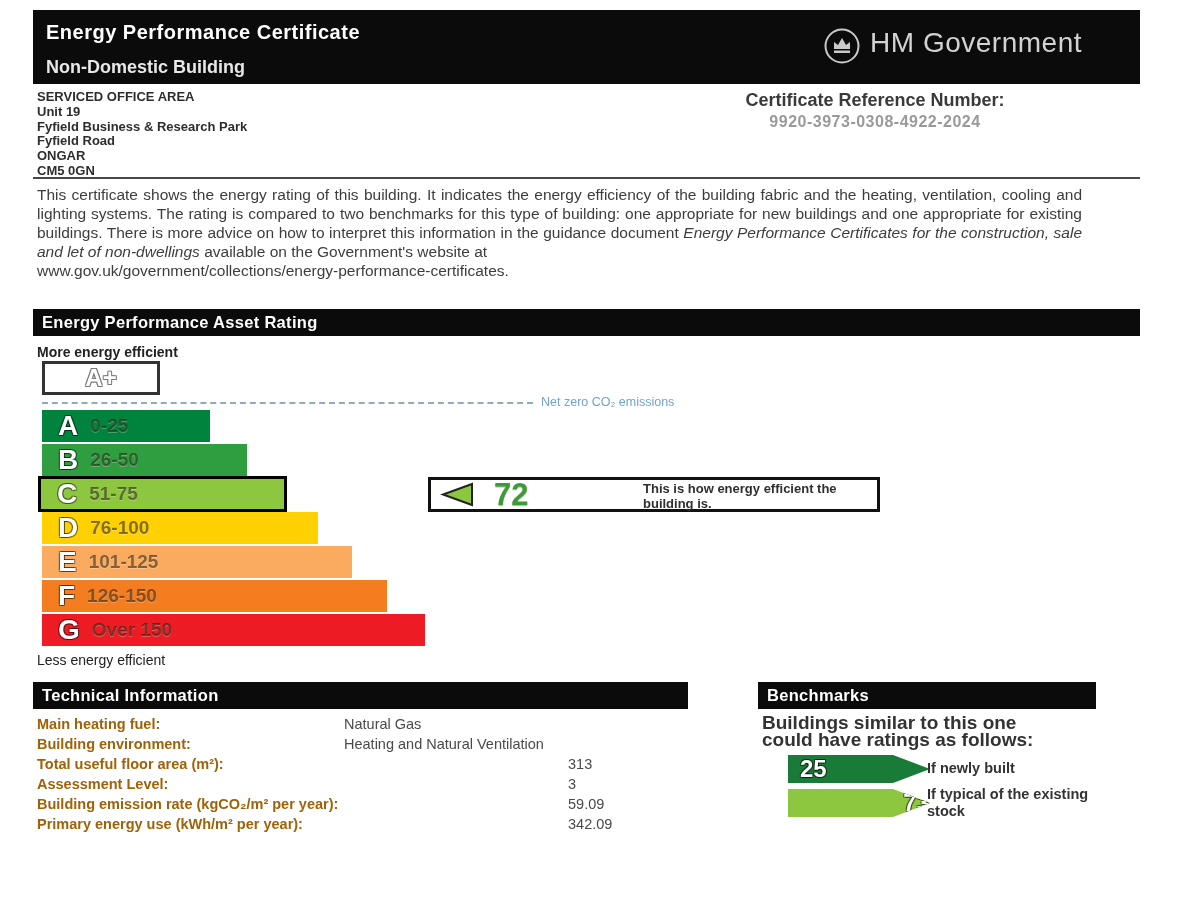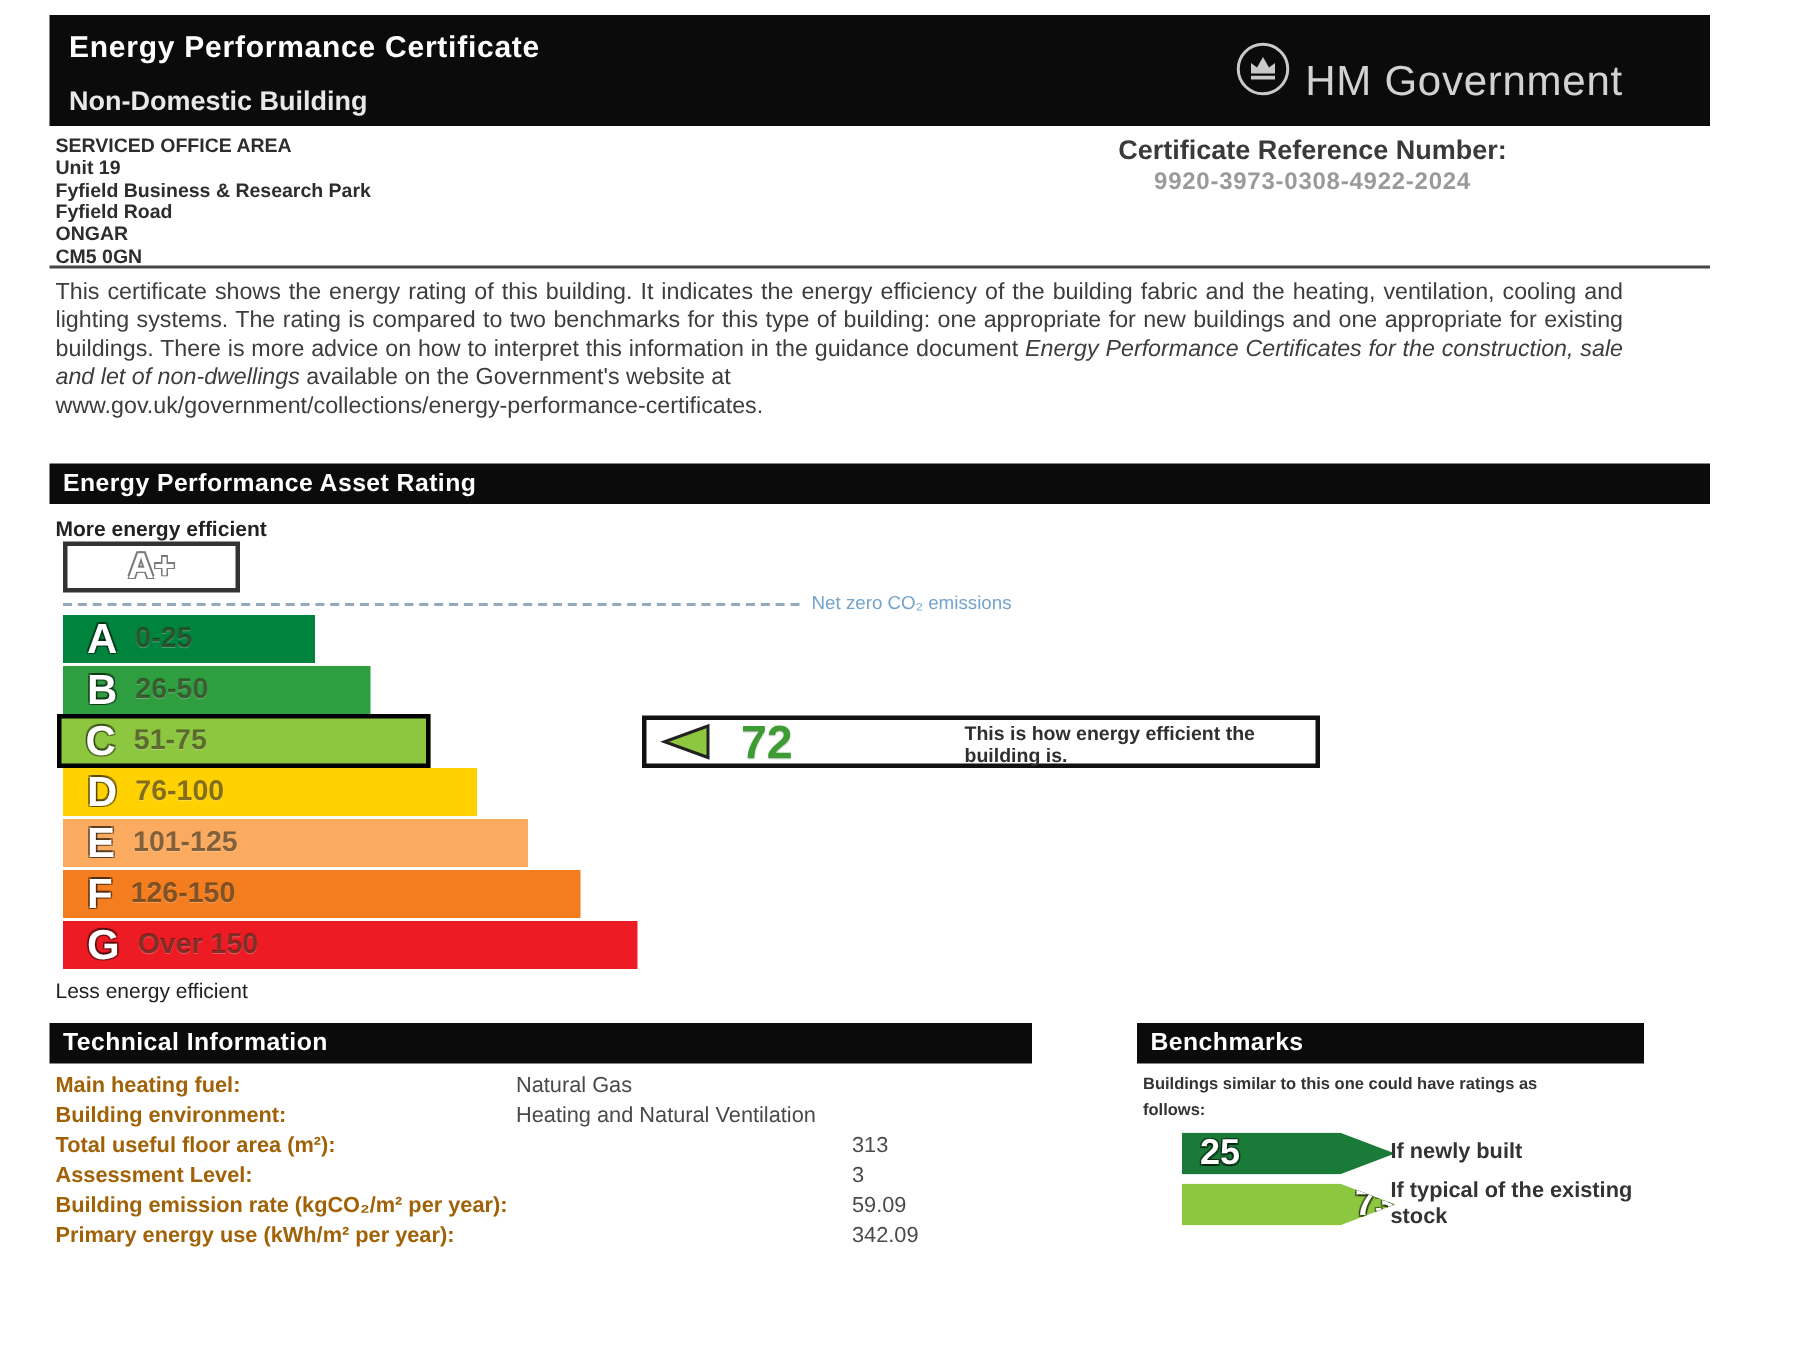--- a/index.html
+++ b/index.html
@@ -10,21 +10,21 @@
     overflow:hidden; color:#222;
   }
 
   
   .header-bar {
     position:absolute; left:33px; top:10px; width:1107px; height:74px;
     background:#0b0b0b; color:#fff;
   }
   .header-title { position:absolute; left:13px; top:11px; font-size:20px; font-weight:bold; letter-spacing:.5px;text-align:right; }
   .header-sub   { position:absolute; left:13px; top:47px; font-size:18px; font-weight:600; color:#e8e8e8; }
-  .gov-logo { position:absolute; right:58px; top:17px; display:flex; align-items:flex-end; gap:9px; }
+  .gov-logo { position:absolute; right:58px; top:17px; display:flex; align-items:flex-start; gap:9px; }
   .gov-logo-text { font-size:28px; color:#d2d2d2; letter-spacing:.5px; font-weight:500; }
 
   
   .address { position:absolute; left:37px; top:90px; font-size:13px; font-weight:bold; color:#2d2d2d; line-height:14.8px; }
   .certref { position:absolute; left:660px; top:90px; width:430px; text-align:center; }
   .certref-label  { font-size:18px; font-weight:bold; color:#3a3a3a; }
   .certref-number { font-size:16px; font-weight:bold; color:#9a9a9a; margin-top:2px; letter-spacing:.5px; }
 
   .divider { position:absolute; left:33px; top:177px; width:1107px; height:2px; background:#474747; }
 
@@ -95,21 +95,21 @@
   
   .tech-rows { position:absolute; left:37px; top:716px; width:650px; }
   .tech-row { position:relative; height:20px; }
   .tech-row .lbl { position:absolute; left:0; font-size:14.5px; font-weight:bold; color:#a16207; }
   .tech-row .val { position:absolute; left:307px; font-size:14.5px; color:#4a4a4a; }
   .tech-row.num .val { left:487px;margin-left:44px; }
 
   
   .bench-intro {
     position:absolute; left:762px; top:715px; width:272px;
-    font-size:11px; font-weight:bold; color:#333; line-height:16.5px;
+    font-size:19px; font-weight:bold; color:#333; line-height:16.5px;
   }
   .bench-arrow {
     position:absolute; left:788px; width:142px; height:28px;
     clip-path:polygon(0 0,74% 0,100% 50%,74% 100%,0 100%);
     display:flex; align-items:center;
   }
   .bench-arrow span {
     margin-left:12px; font-size:24px; font-weight:bold; color:#fff;
     text-shadow:-1px -1px 0 rgba(0,0,0,.45),1px -1px 0 rgba(0,0,0,.45),-1px 1px 0 rgba(0,0,0,.45),1px 1px 0 rgba(0,0,0,.45);
   }

